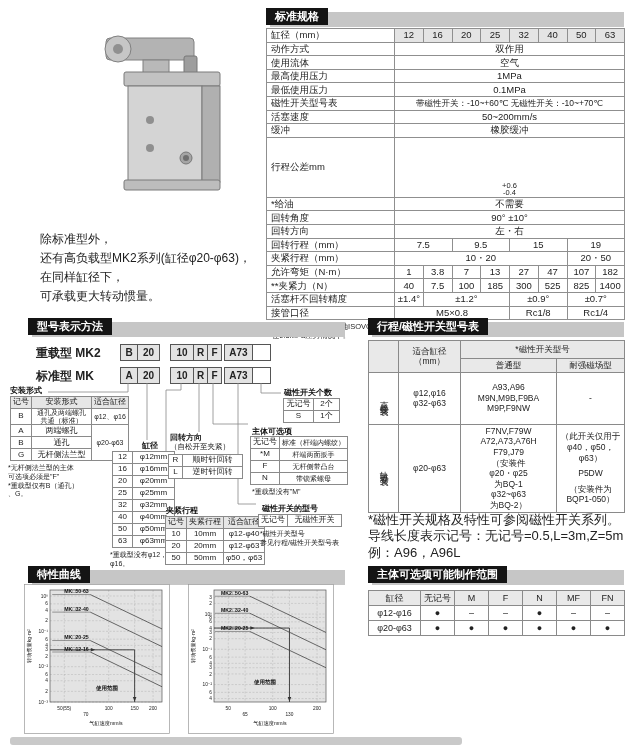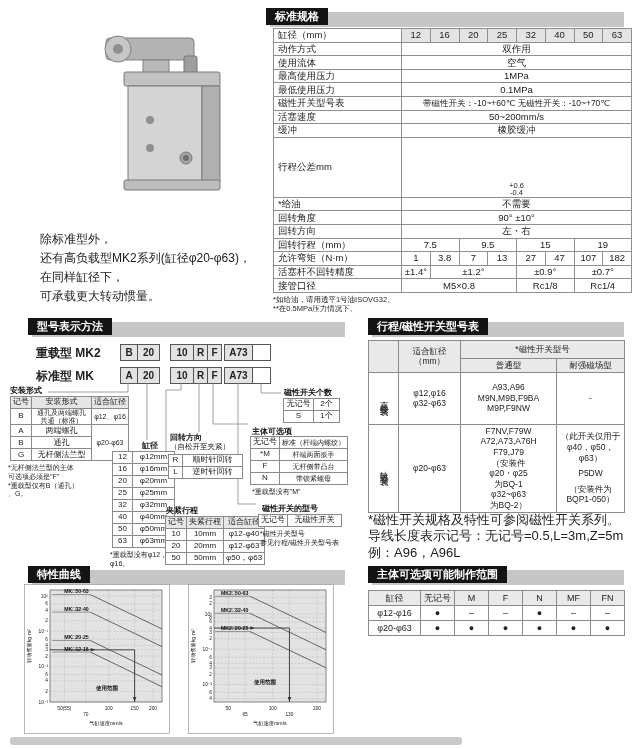--- a/index.html
+++ b/index.html
@@ -78,21 +78,21 @@
     <div>在同样缸径下，</div>
     <div>可承载更大转动惯量。</div>
   </div>
 
   
   <div class="sec-h" style="left:266px;top:8px;width:358px">
     <div class="bar" style="width:354px"></div>
     <div class="box">标准规格</div>
   </div>
 
-  <div class="abs" style="left:273px;top:28px">
+  <div class="abs" style="left:266px;top:28px">
     <table class="spec">
       <colgroup>
           <col style="width:128px">
           <col style="width:28.75px">
           <col style="width:28.75px">
           <col style="width:28.75px">
           <col style="width:28.75px">
           <col style="width:28.75px">
           <col style="width:28.75px">
           <col style="width:28.75px">
@@ -160,29 +160,45 @@
             <td colspan="8">左・右</td>
           </tr>
       <tr>
         <td class="lbl">回转行程（mm）</td>
         <td colspan="2">7.5</td>
         <td colspan="2">9.5</td>
         <td colspan="2">15</td>
         <td colspan="2">19</td>
       </tr>
       <tr>
+        <td class="lbl">夹紧行程（mm）</td>
+        <td colspan="6">10・20</td>
+        <td colspan="2">20・50</td>
+      </tr>
+      <tr>
         <td class="lbl">允许弯矩（N·m）</td>
         <td>1</td>
             <td>3.8</td>
         <td>7</td>
             <td>13</td>
         <td>27</td>
             <td>47</td>
         <td>107</td>
             <td>182</td>
+      </tr>
+      <tr>
+        <td class="lbl">**夹紧力（N）</td>
+        <td>40</td>
+            <td>7.5</td>
+        <td>100</td>
+            <td>185</td>
+        <td>300</td>
+            <td>525</td>
+        <td>825</td>
+            <td>1400</td>
       </tr>
       <tr>
         <td class="lbl">活塞杆不回转精度</td>
         <td>±1.4°</td>
         <td colspan="3">±1.2°</td>
         <td colspan="2">±0.9°</td>
         <td colspan="2">±0.7°</td>
       </tr>
       <tr>
         <td class="lbl">接管口径</td>

